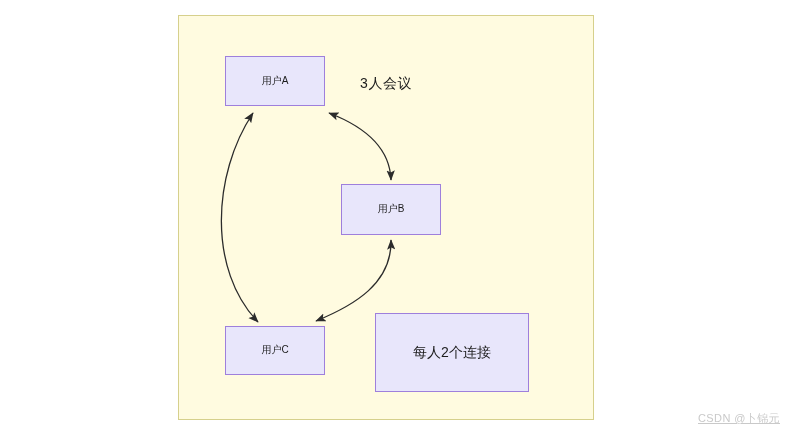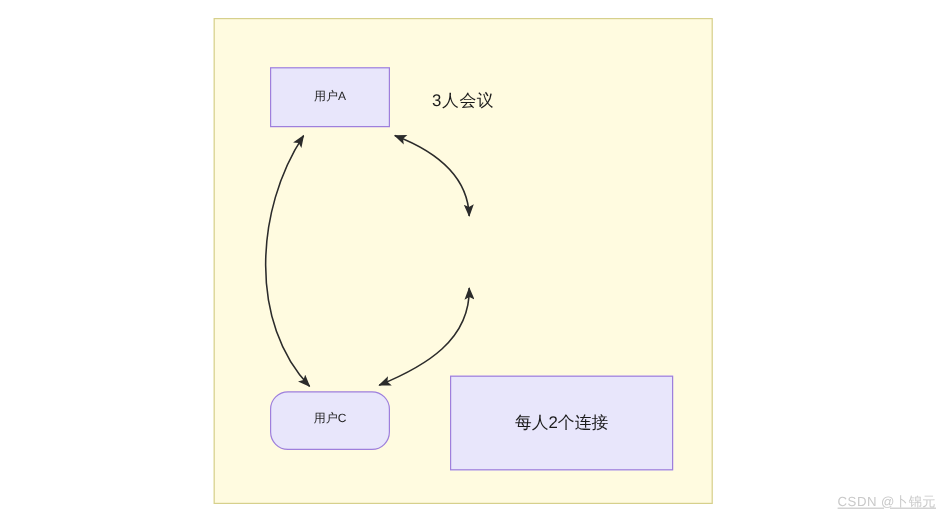--- a/index.html
+++ b/index.html
@@ -57,26 +57,26 @@
     align-items: center;
     justify-content: center;
     font-size: 10px;
     color: #1c1c1c;
     line-height: 1.45;
     text-align: center;
   }
 
   .node-user-a { left: 225px; top: 56px;  width: 100px; height: 50px; }
   .node-user-b { left: 341px; top: 184px; width: 100px; height: 51px; }
-  .node-user-c { left: 225px; top: 326px; width: 100px; height: 49px; border-radius: 15px; }
+  .node-user-c { left: 225px; top: 326px; width: 100px; height: 49px; }
 
   .node-note {
     left: 375px;
     top: 313px;
-    width: 186px;
+    width: 154px;
     height: 79px;
     flex-direction: column;
     font-size: 14px;
   }
   .node-note .note-line { display: block; }
 
   
   #arrow-layer {
     position: absolute;
     left: 0;
@@ -121,20 +121,23 @@
 
     <path d="M 253,113 C 212,175 208,270 258,322" fill="none" stroke="#2b2b2b" stroke-width="1.3" marker-start="url(#ah-start)" marker-end="url(#ah-end)"></path>
 
     <path d="M 391,240 C 392,283 355,305 316,321" fill="none" stroke="#2b2b2b" stroke-width="1.3" marker-start="url(#ah-start)" marker-end="url(#ah-end)"></path>
   </svg>
 
   <div class="node-box node-user-a">
     <span>用户A</span>
   </div>
 
+  <div class="node-box node-user-b">
+    <span>用户B</span>
+  </div>
 
   <div class="node-box node-user-c">
     <span>用户C</span>
   </div>
 
   <div class="node-box node-note">
     <span class="note-line">每人2个连接</span>
   </div>
 
   <div class="watermark">CSDN @卜锦元</div>

